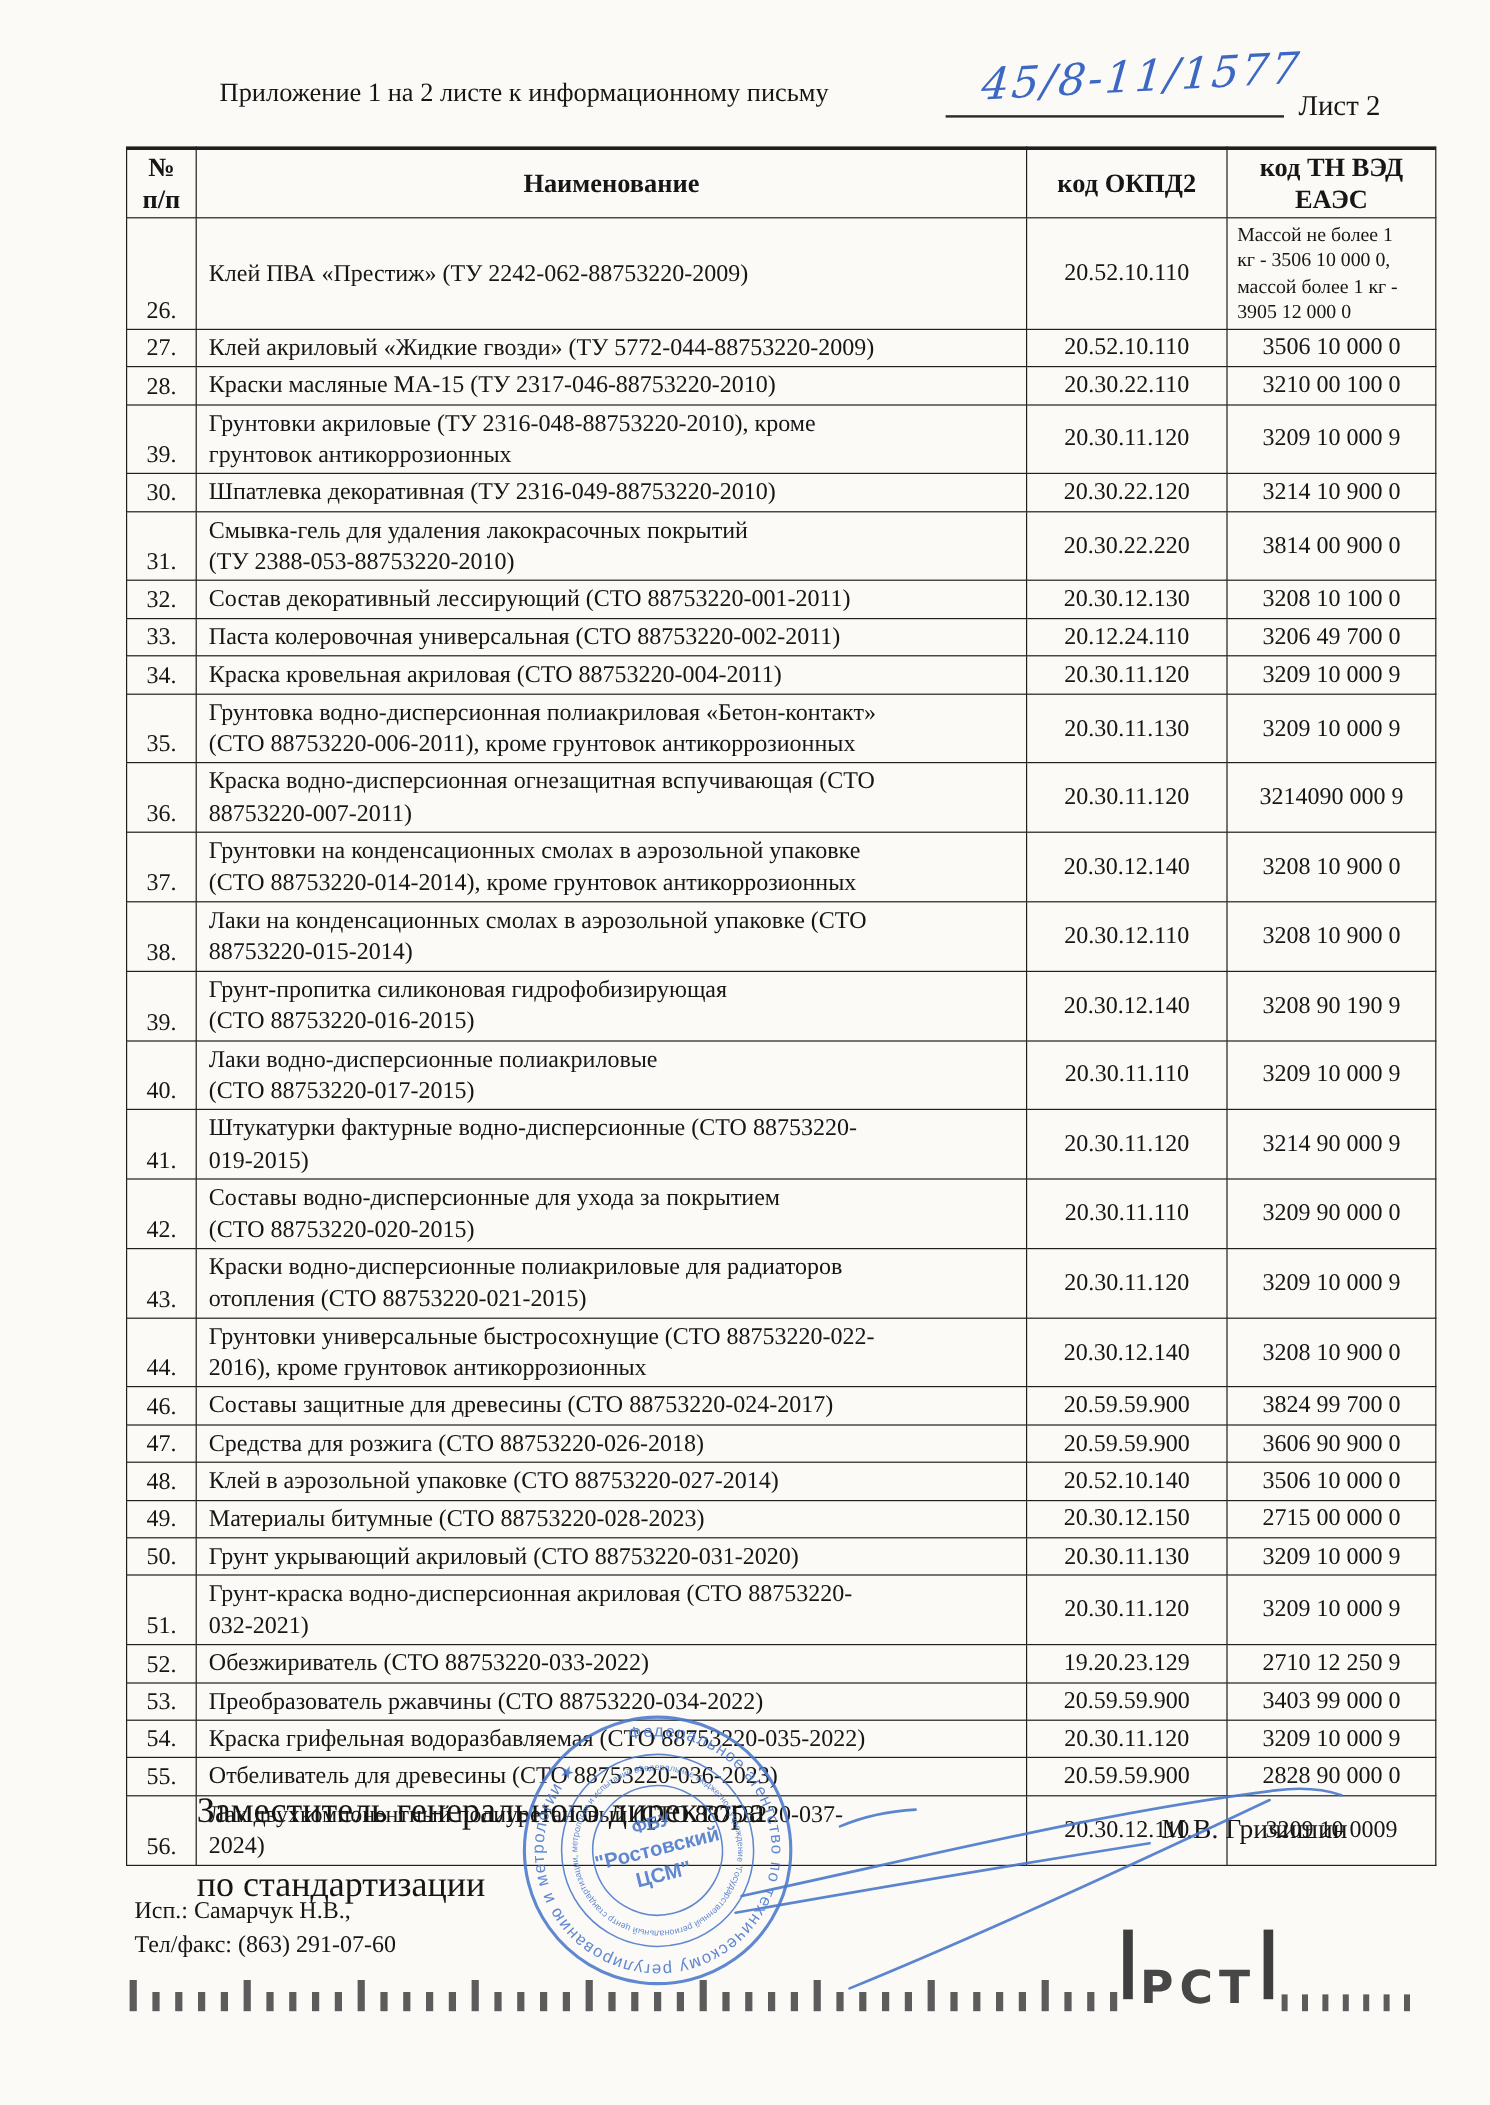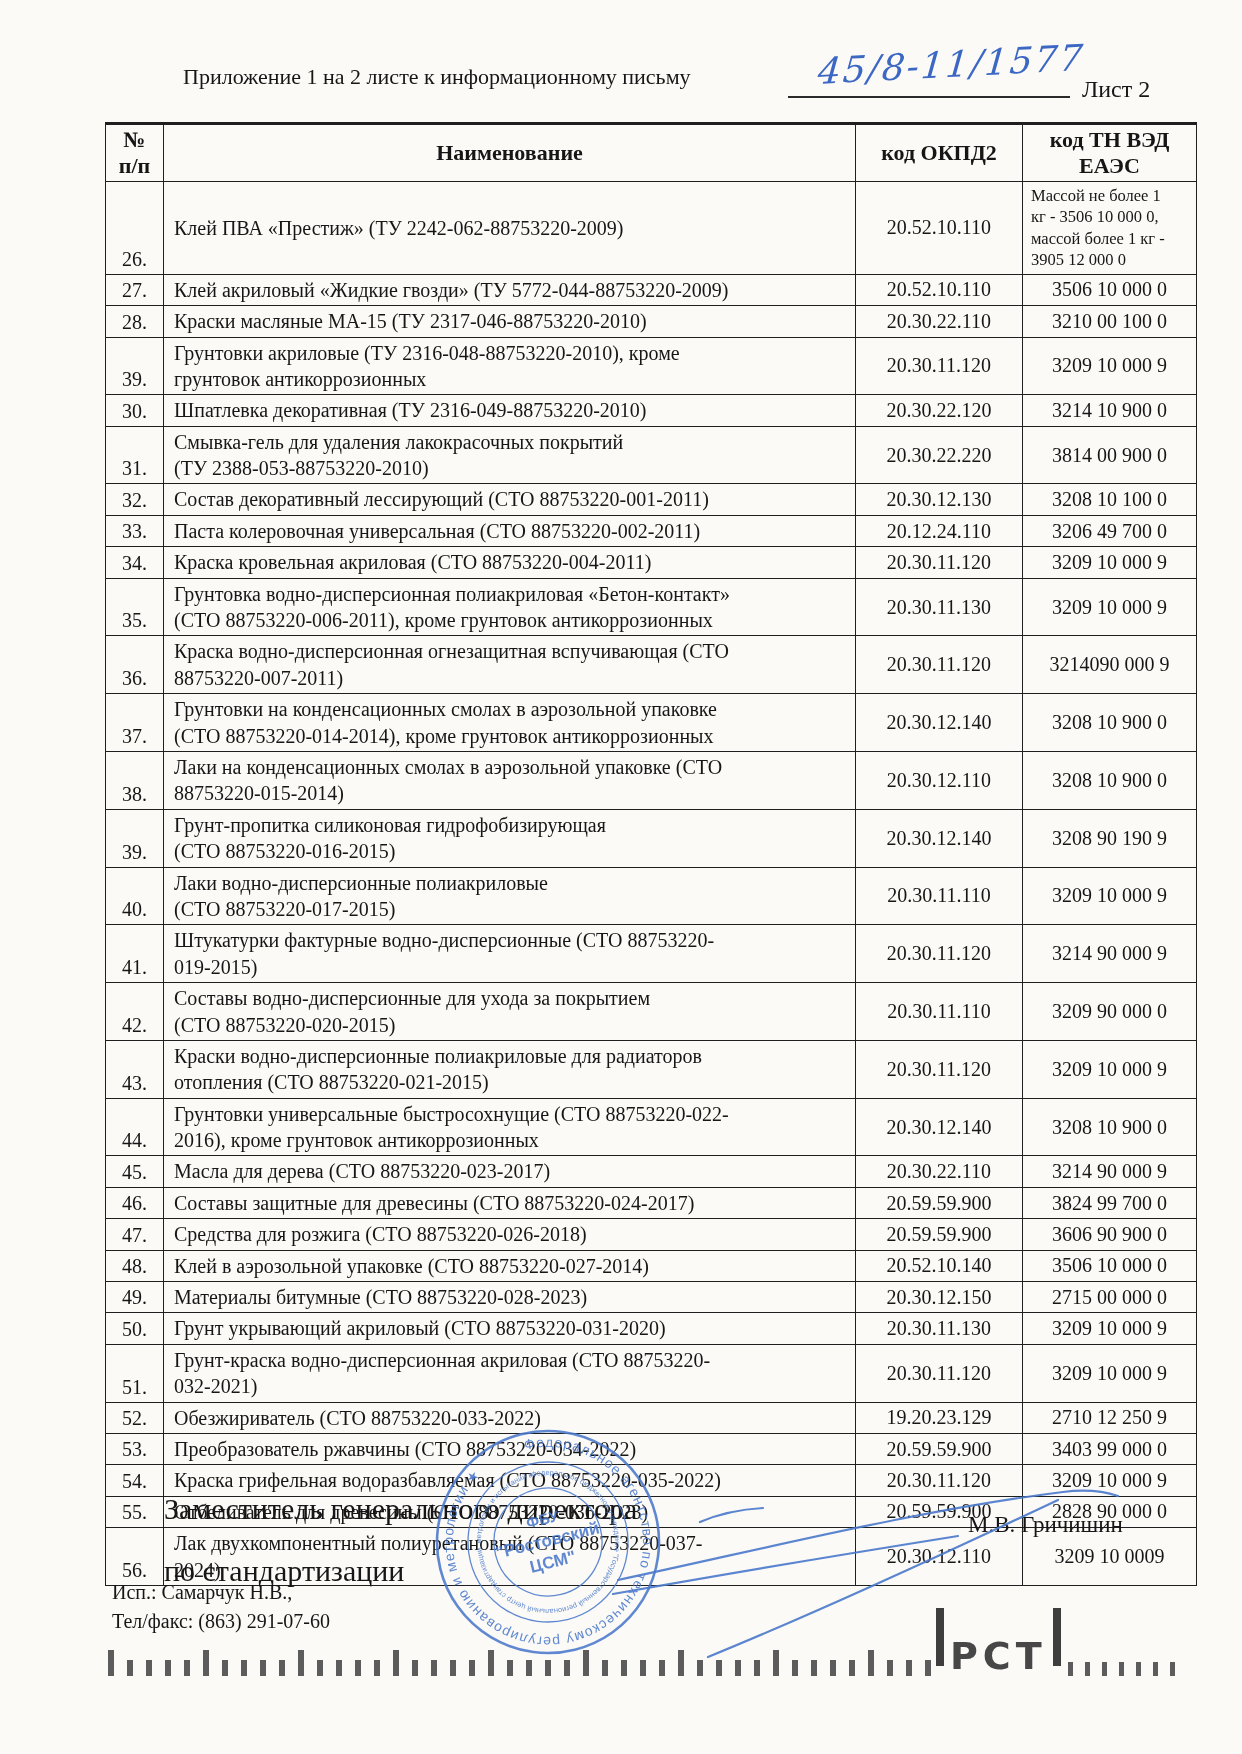--- a/index.html
+++ b/index.html
@@ -208,26 +208,20 @@
 отопления (СТО 88753220-021-2015)</td>
           <td class="cell-okpd">20.30.11.120</td>
           <td class="cell-tnved">3209 10 000 9</td>
         </tr>
         <tr>
           <td class="cell-num">44.</td>
           <td class="cell-name">Грунтовки универсальные быстросохнущие (СТО 88753220-022-
 2016), кроме грунтовок антикоррозионных</td>
           <td class="cell-okpd">20.30.12.140</td>
           <td class="cell-tnved">3208 10 900 0</td>
-        </tr>
-        <tr>
-          <td class="cell-num">45.</td>
-          <td class="cell-name">Масла для дерева (СТО 88753220-023-2017)</td>
-          <td class="cell-okpd">20.30.22.110</td>
-          <td class="cell-tnved">3214 90 000 9</td>
         </tr>
         <tr>
           <td class="cell-num">46.</td>
           <td class="cell-name">Составы защитные для древесины (СТО 88753220-024-2017)</td>
           <td class="cell-okpd">20.59.59.900</td>
           <td class="cell-tnved">3824 99 700 0</td>
         </tr>
         <tr>
           <td class="cell-num">47.</td>
           <td class="cell-name">Средства для розжига (СТО 88753220-026-2018)</td>

